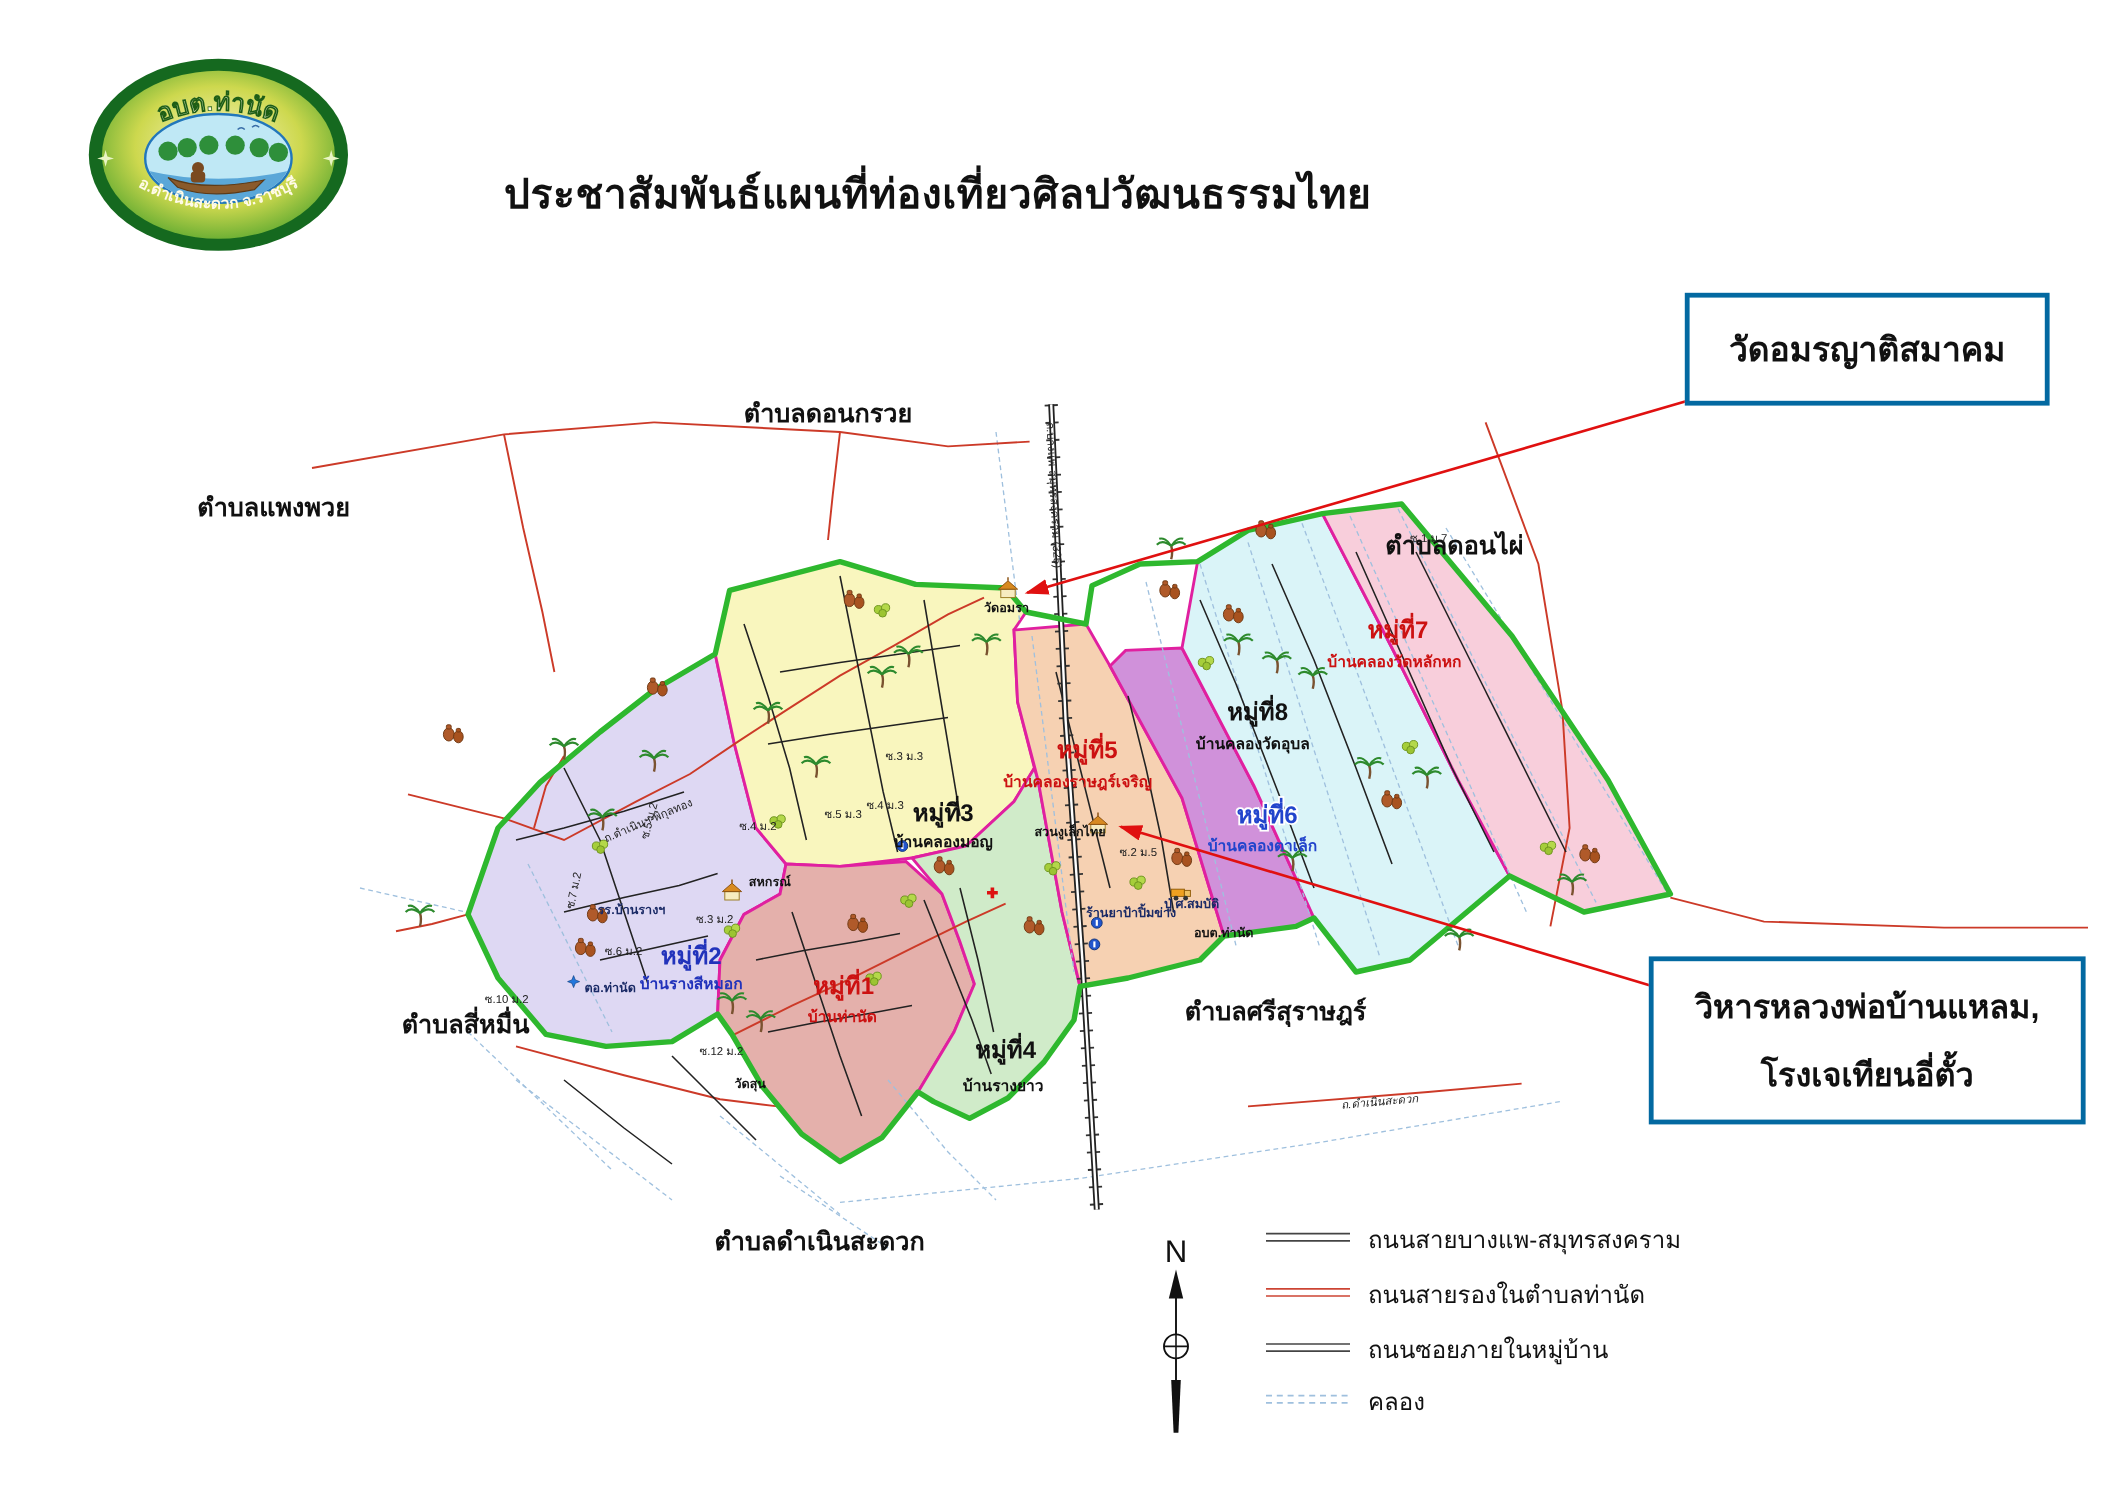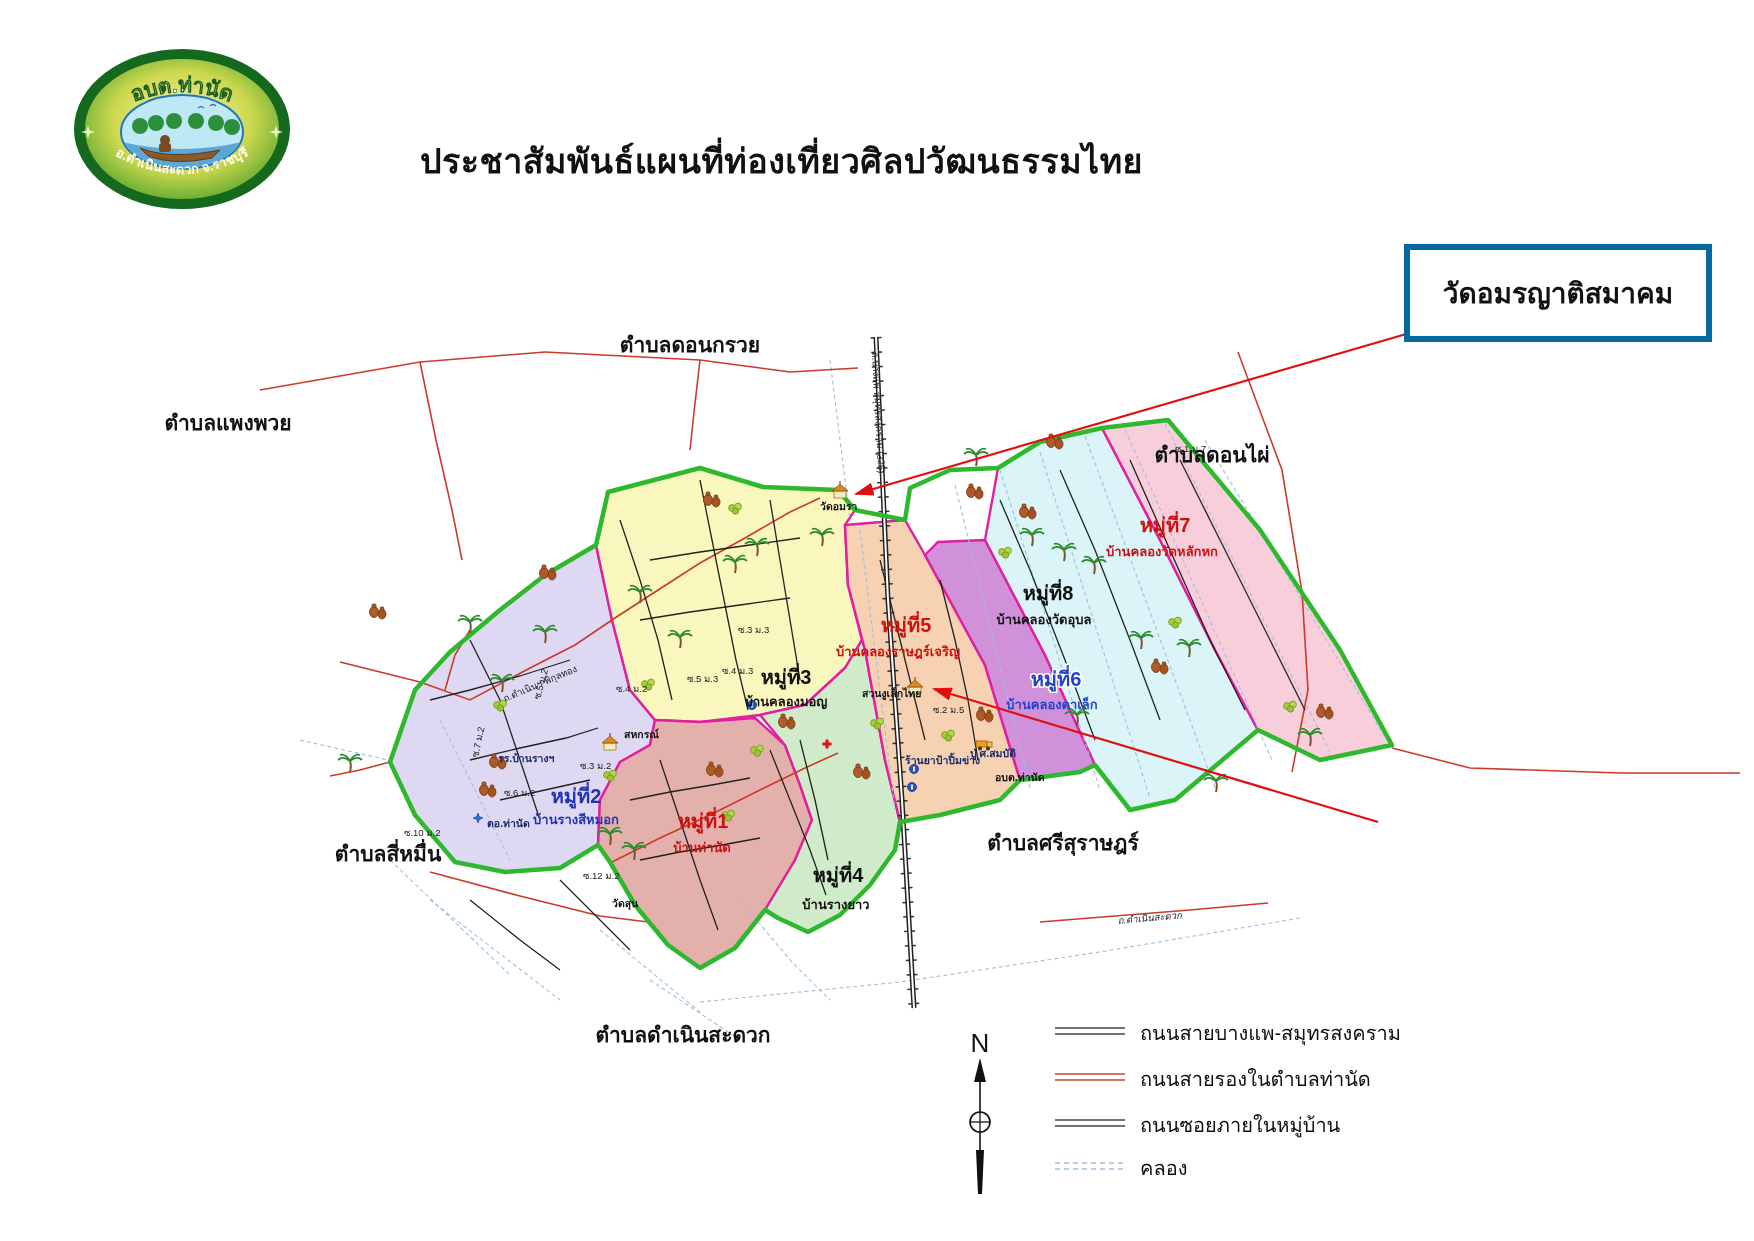--- a/index.html
+++ b/index.html
@@ -1,20 +1,20 @@
 <!DOCTYPE html>
 <html><head>
 <meta charset="utf-8">
 <style>
   html,body{margin:0;padding:0;background:#ffffff;}
   .page{position:relative;width:1754px;height:1241px;background:#ffffff;overflow:hidden;
         font-family:"Liberation Sans","DejaVu Sans",sans-serif;}
   .page-title{position:absolute;left:420px;top:134px;width:730px;
         font-size:34px;font-weight:bold;color:#111;letter-spacing:0.5px;}
-  .callout{position:absolute;border:6px solid #0369a1;background:#fff;display:flex;
+  .callout{position:absolute;border:4px solid #0369a1;background:#fff;display:flex;
         flex-direction:column;align-items:center;justify-content:center;
         font-weight:bold;color:#111;z-index:5;}
   .callout-1{left:1404px;top:244px;width:296px;height:86px;font-size:28px;}
   .callout-2{left:1374px;top:797px;width:356px;height:132px;font-size:27px;gap:14px;}
   .map-svg{position:absolute;left:0;top:0;z-index:1;}
   .logo-svg{position:absolute;left:70px;top:44px;z-index:6;}
   svg text{font-family:"Liberation Sans","DejaVu Sans",sans-serif;}
   .zone{stroke:#e020a0;stroke-width:2.4;fill-opacity:0.95;}
   .outer-boundary{fill:none;stroke:#2eb82e;stroke-width:4.5;stroke-linejoin:round;}
   .road-red{fill:none;stroke:#cc3a28;stroke-width:1.6;}
@@ -359,14 +359,18 @@
     <path transform="translate(18,88)" d="M0,-7 L1.5,-1.5 L7,0 L1.5,1.5 L0,7 L-1.5,1.5 L-7,0 L-1.5,-1.5 Z" fill="#e9f5c4"></path>
     <path transform="translate(206,88)" d="M0,-7 L1.5,-1.5 L7,0 L1.5,1.5 L0,7 L-1.5,1.5 L-7,0 L-1.5,-1.5 Z" fill="#e9f5c4"></path>
   </svg>
 
   <div class="page-title">ประชาสัมพันธ์แผนที่ท่องเที่ยวศิลปวัฒนธรรมไทย</div>
 
   <div class="callout callout-1">
     <div>วัดอมรญาติสมาคม</div>
   </div>
 
+  <div class="callout callout-2">
+    <div>วิหารหลวงพ่อบ้านแหลม,</div>
+    <div>โรงเจเทียนอี่ตั้ว</div>
+  </div>
 
 </div>
 
 </body></html>

